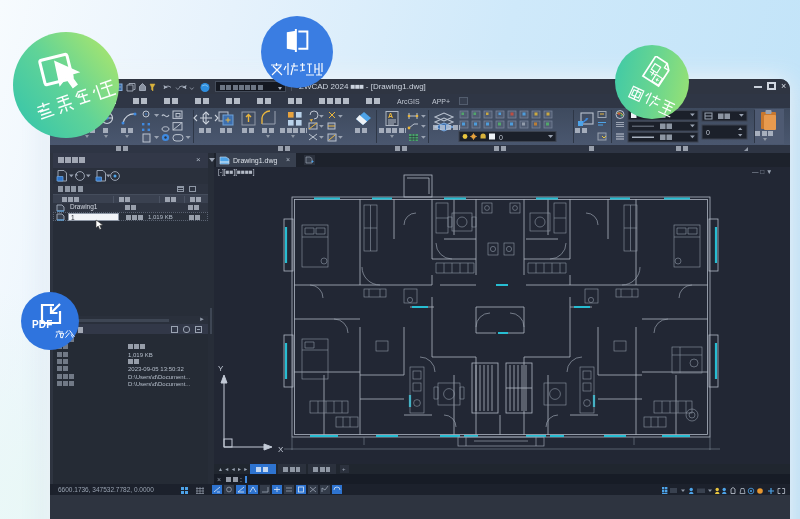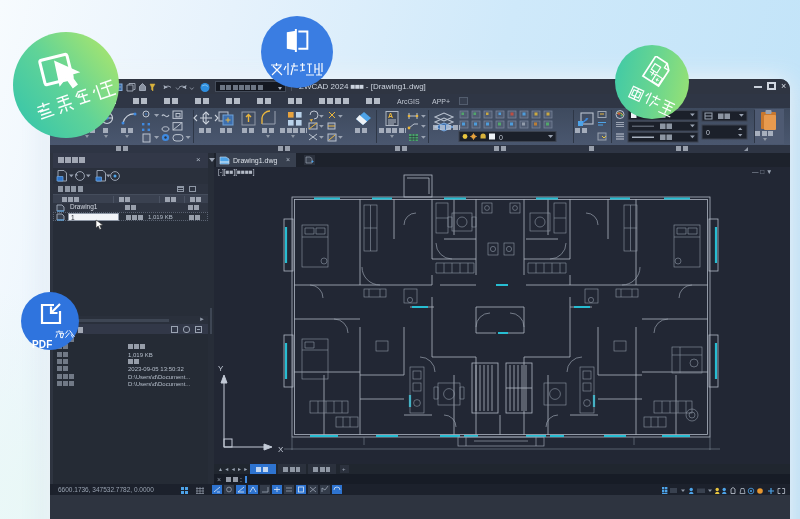--- a/index.html
+++ b/index.html
@@ -880,20 +880,20 @@
       </g>
     </svg>
   </div>
 </div>
 <div class="abs" id="badge-pdf" style="left:21px;top:292px;width:58px;height:58px;border-radius:50%;background:#2f74de">
   <svg class="abs" style="left:19px;top:10px" width="22" height="22" viewBox="0 0 22 22">
     <path d="M14 3H2v18h18V9" fill="none" stroke="#fff" stroke-width="2.2"></path>
     <path d="M20 2l-8 8" fill="none" stroke="#fff" stroke-width="2.2"></path>
     <path d="M11 4.5V11h6.5" fill="none" stroke="#fff" stroke-width="2.2"></path>
   </svg>
-  <div class="txt" style="left:11px;top:48px;font-size:10px;color:#fff;font-weight:bold;letter-spacing:.2px">PDF<span style="display:inline-block;width:1px"></span></div>
+  <div class="txt" style="left:11px;top:28px;font-size:10px;color:#fff;font-weight:bold;letter-spacing:.2px">PDF<span style="display:inline-block;width:1px"></span></div>
   <svg class="abs" style="left:34px;top:37px" width="21" height="10" viewBox="0 0 26 11">
     <g stroke="#fff" stroke-width="1.2" fill="none" opacity=".97">
       <path d="M1 3h9M5 1v2M3 5l-2 5M5 5h6l-2 5M7 5v5h3"></path>
       <path d="M16 1l-3 4M18 1l6 8M18 4l-5 6M20 6l2 4"></path>
     </g>
   </svg>
 </div>
 
 </body></html>

